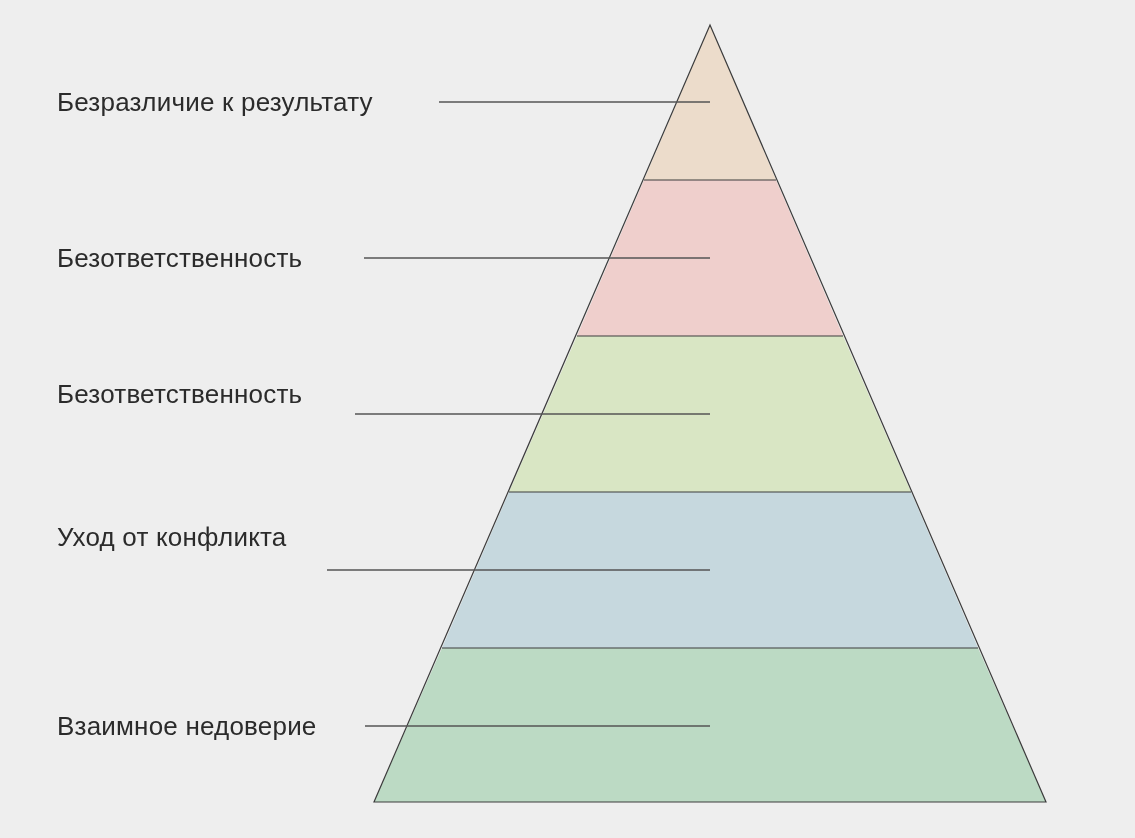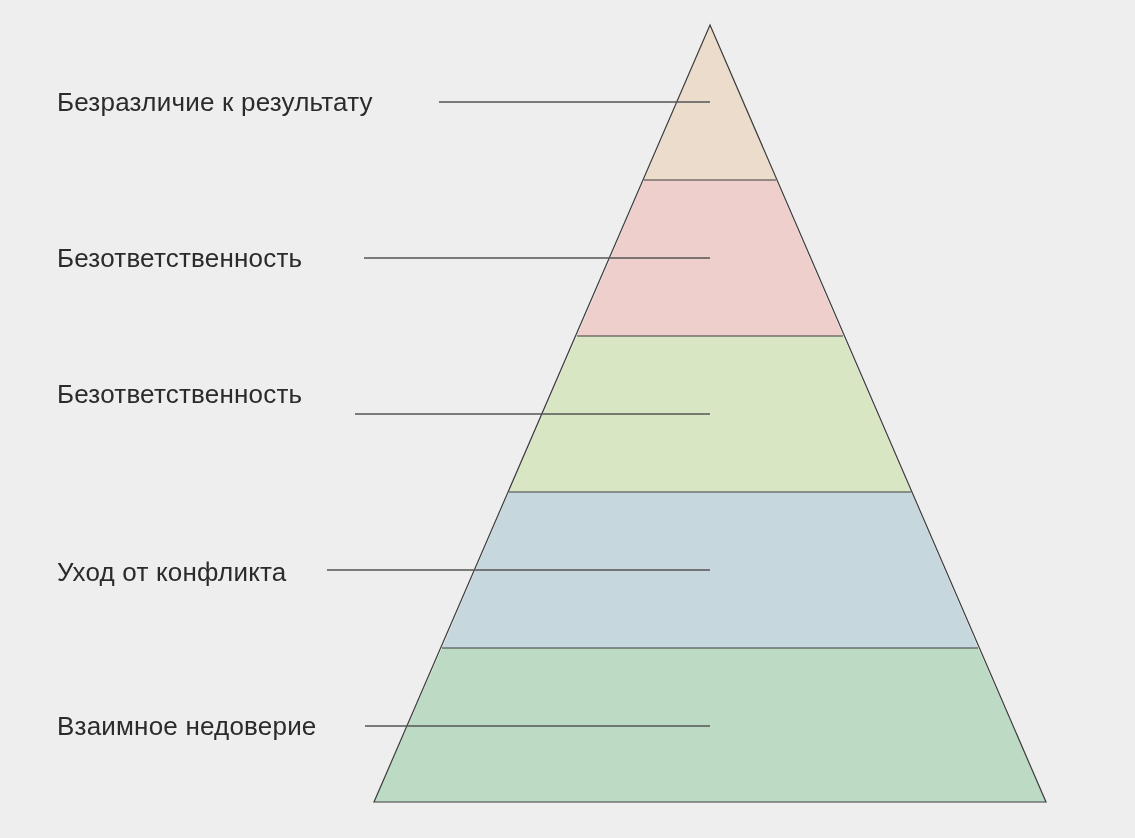--- a/index.html
+++ b/index.html
@@ -50,14 +50,14 @@
     <line x1="364" y1="258" x2="710" y2="258"></line>
     <line x1="355" y1="414" x2="710" y2="414"></line>
     <line x1="327" y1="570" x2="710" y2="570"></line>
     <line x1="365" y1="726" x2="710" y2="726"></line>
   </g>
 </svg>
 
 <div class="label" style="top:87px;">Безразличие к результату</div>
 <div class="label" style="top:243px;">Безответственность</div>
 <div class="label" style="top:379px;">Безответственность</div>
-<div class="label" style="top:557px;">Уход от конфликта</div>
+<div class="label" style="top:522px;">Уход от конфликта</div>
 <div class="label" style="top:711px;">Взаимное недоверие</div>
 
 </body></html>

